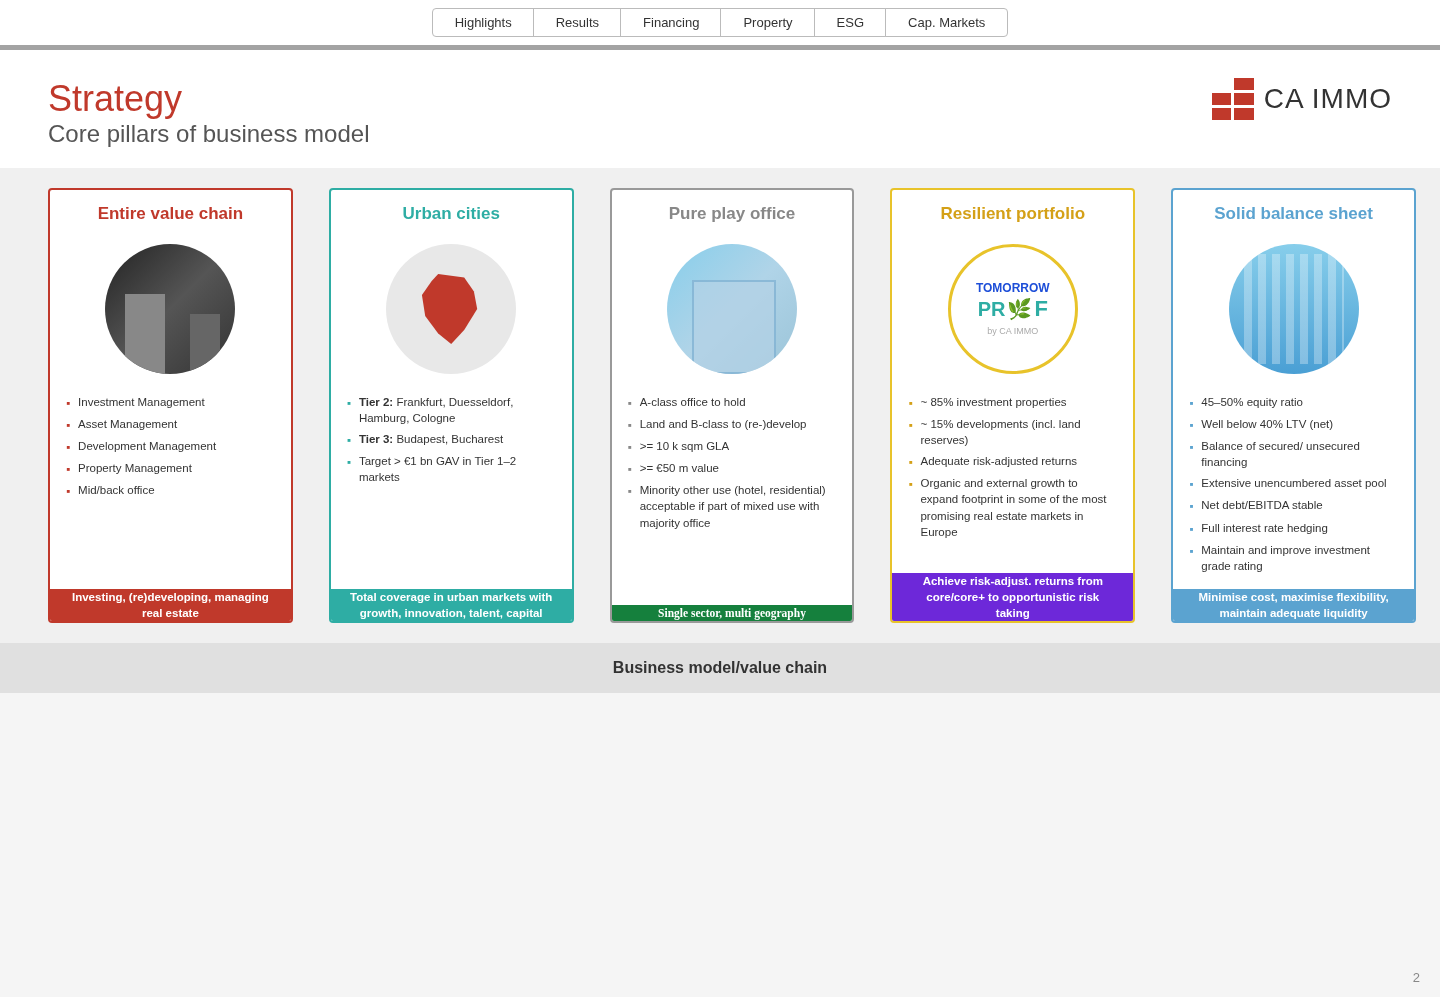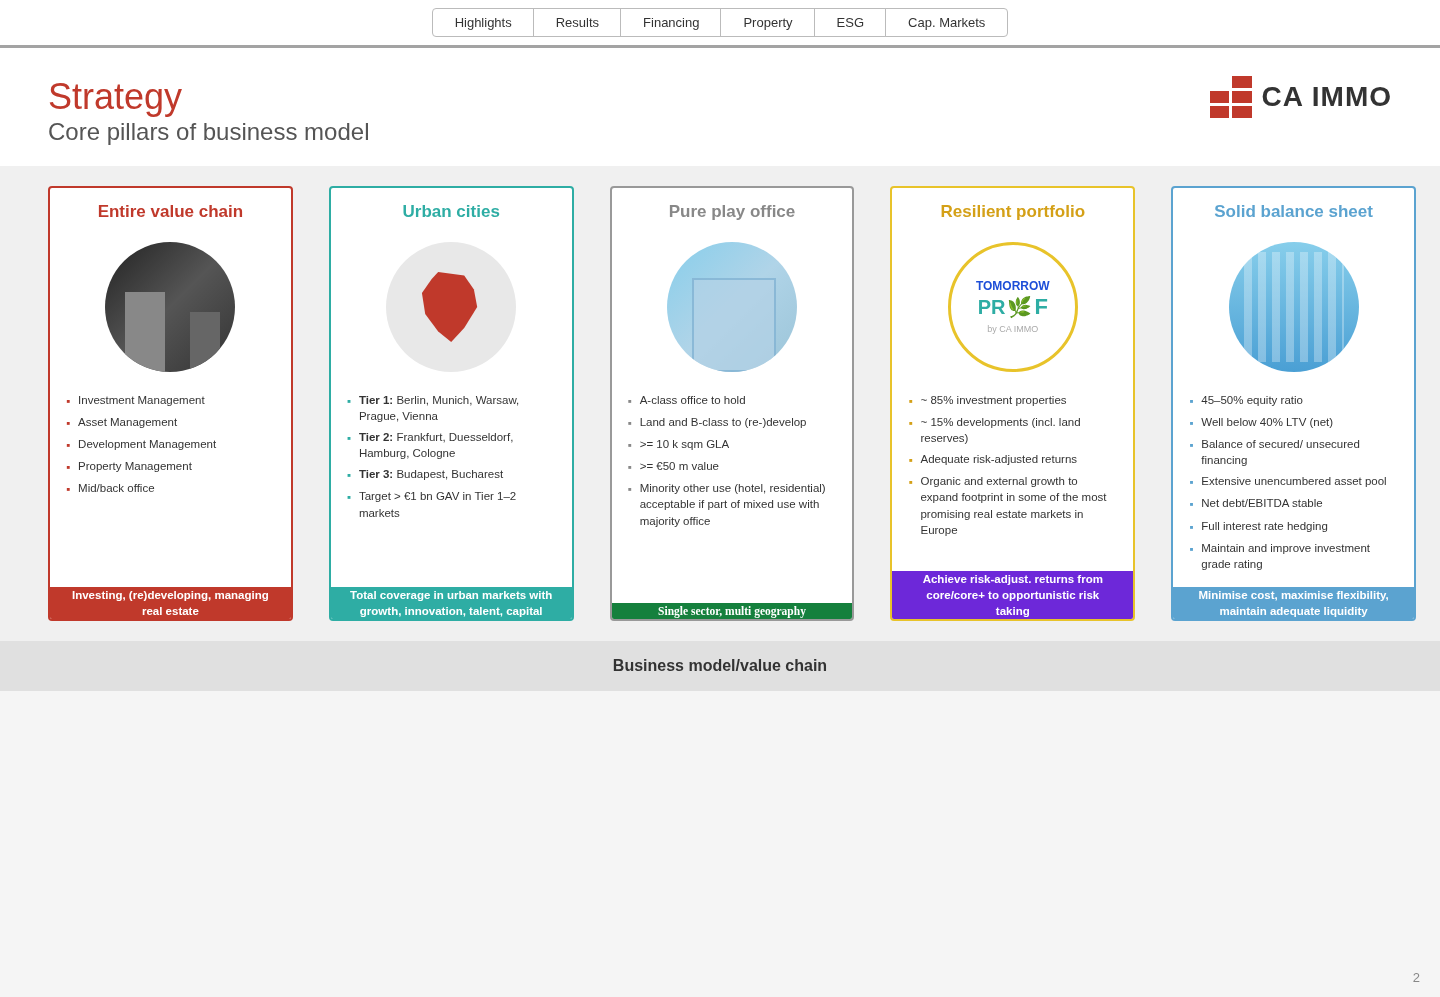--- a/index.html
+++ b/index.html
@@ -12,21 +12,21 @@
     }
 
     
     .nav-bar {
       background: white;
       display: flex;
       justify-content: center;
       align-items: center;
       gap: 0;
       padding: 8px 8px;
-      border-bottom: 3px solid #a3a3a3;
+      border-bottom: 5px solid #a3a3a3;
     }
     .nav-tab {
       border: 1px solid #bbb;
       padding: 6px 22px;
       font-size: 13px;
       cursor: pointer;
       background: white;
       color: #333;
       margin: 0 -1px;
     }
@@ -65,21 +65,21 @@
       gap: 3px;
       width: 42px;
     }
     .logo-block {
       height: 12px;
       background: #c0392b;
     }
     .logo-block.empty { background: transparent; }
     .logo-text {
       font-size: 28px;
-      font-weight: 700;
+      font-weight: 400;
       color: #333;
       letter-spacing: 1px;
     }
 
     
     .main-content {
       padding: 20px 24px;
       background: #f0f0f0;
     }
 
@@ -361,23 +361,20 @@
     <div class="pillar-card teal-border">
       <div class="pillar-header teal">Urban cities</div>
       <div class="pillar-image">
         <div class="map-graphic">
           <div class="map-red-shape"></div>
         </div>
       </div>
       <div class="pillar-body">
         <ul class="bullet-list">
           <li>
-              <span><span class="bullet-bold">Tier 1:</span> Berlin, Munich, Warsaw, Prague, Vienna</span>
-            </li>
-          <li>
               <span><span class="bullet-bold">Tier 2:</span> Frankfurt, Duesseldorf, Hamburg, Cologne</span>
             </li>
           <li>
               <span><span class="bullet-bold">Tier 3:</span> Budapest, Bucharest</span>
             </li>
           <li>
               <span>Target &gt; €1 bn GAV in Tier 1–2 markets</span>
             </li>
         </ul>
       </div>

